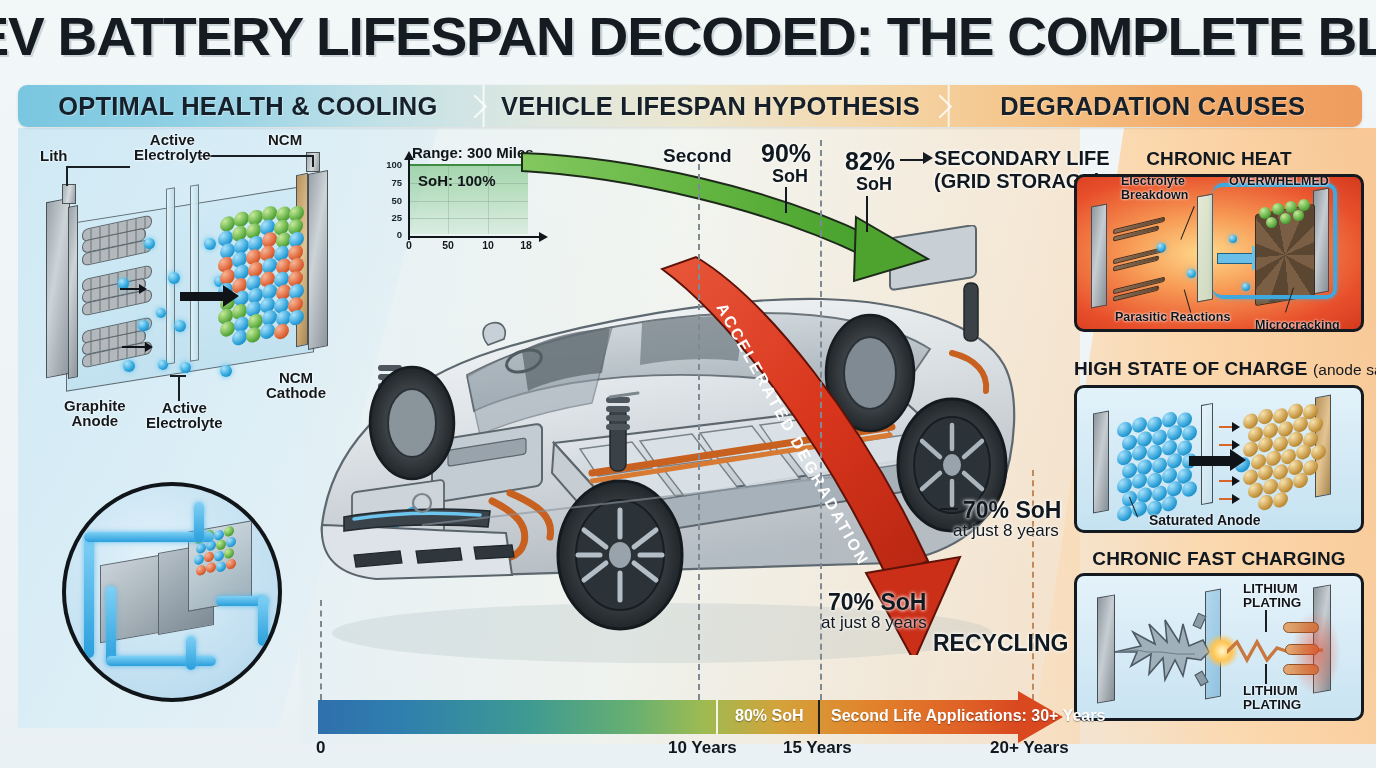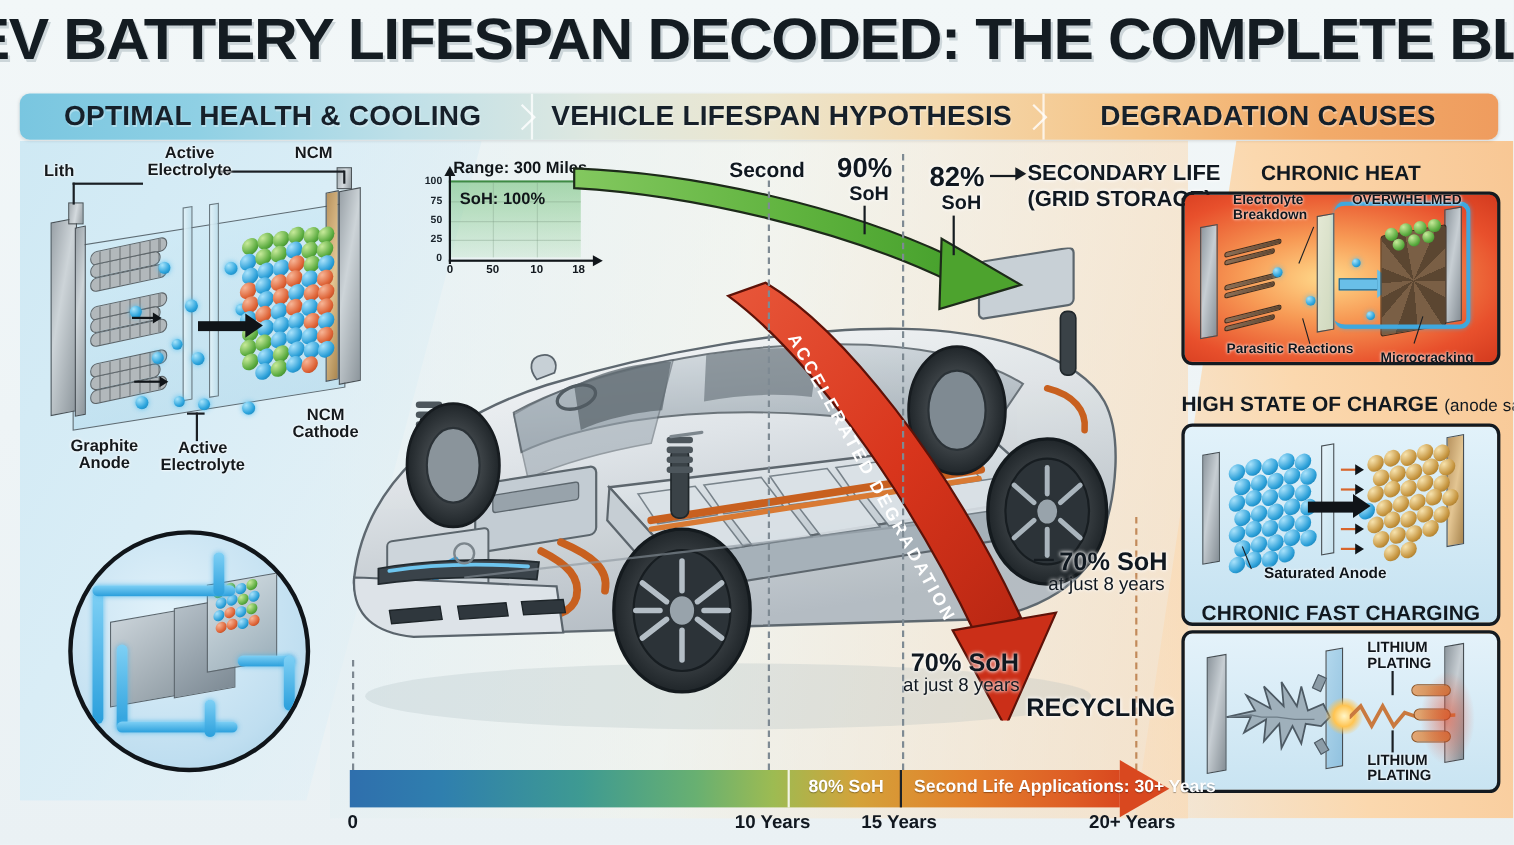--- a/index.html
+++ b/index.html
@@ -759,21 +759,21 @@
       <div class="leader" style="left:110px; top:112px; width:1.4px; height:24px; transform:rotate(-16deg);"></div>
       <div class="leader" style="left:212px; top:110px; width:1.4px; height:26px; transform:rotate(18deg);"></div>
     </div>
   </div>
 
   <div class="cause" style="left:1074px; top:358px; width:290px;">
     <div class="cause-title">
       <span>HIGH STATE OF CHARGE</span>
       <span class="sub">(anode saturation)</span>
     </div>
-    <div class="cause-box" id="sochbox" style="margin-top:5px; width:290px; height:184px;">
+    <div class="cause-box" id="sochbox" style="margin-top:5px; width:290px; height:148px;">
       <div class="elecplate" style="left:16px; top:24px; width:16px; height:100px; transform:skewY(-10deg);"></div>
       <div class="elecplate" style="left:124px; top:16px; width:12px; height:100px; transform:skewY(-10deg); background:linear-gradient(100deg,rgba(230,244,250,0.9),rgba(200,226,238,0.9));"></div>
       <div class="elecplate" style="left:238px; top:8px; width:16px; height:100px; transform:skewY(-10deg); background:linear-gradient(100deg,#b8935f,#e3c592,#a9864f);"></div>
 
       <div style="position:absolute; left:40px; top:28px; width:84px; height:96px; transform:skewY(-10deg);">
         <div class="ball b-b" style="left:0px;top:0px;"></div>
           <div class="ball b-b" style="left:15px;top:-2px;"></div>
         <div class="ball b-b" style="left:30px;top:0px;"></div>
           <div class="ball b-b" style="left:45px;top:-2px;"></div>
         <div class="ball b-b" style="left:60px;top:1px;"></div>

